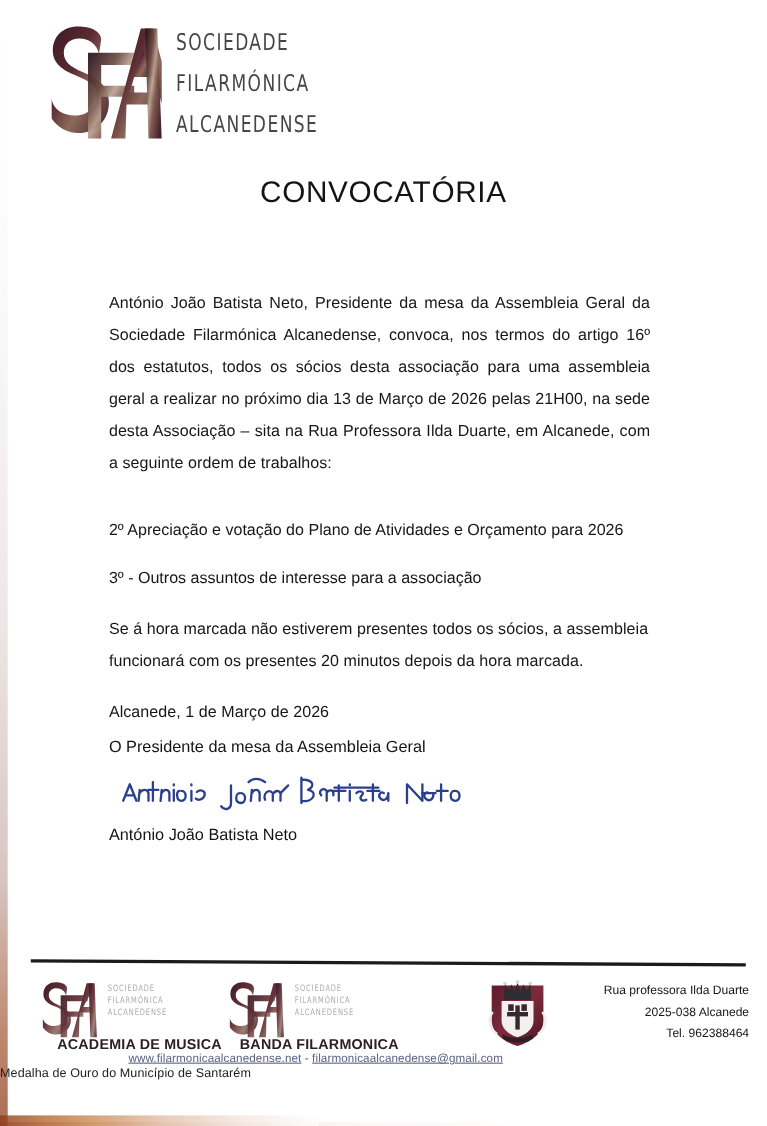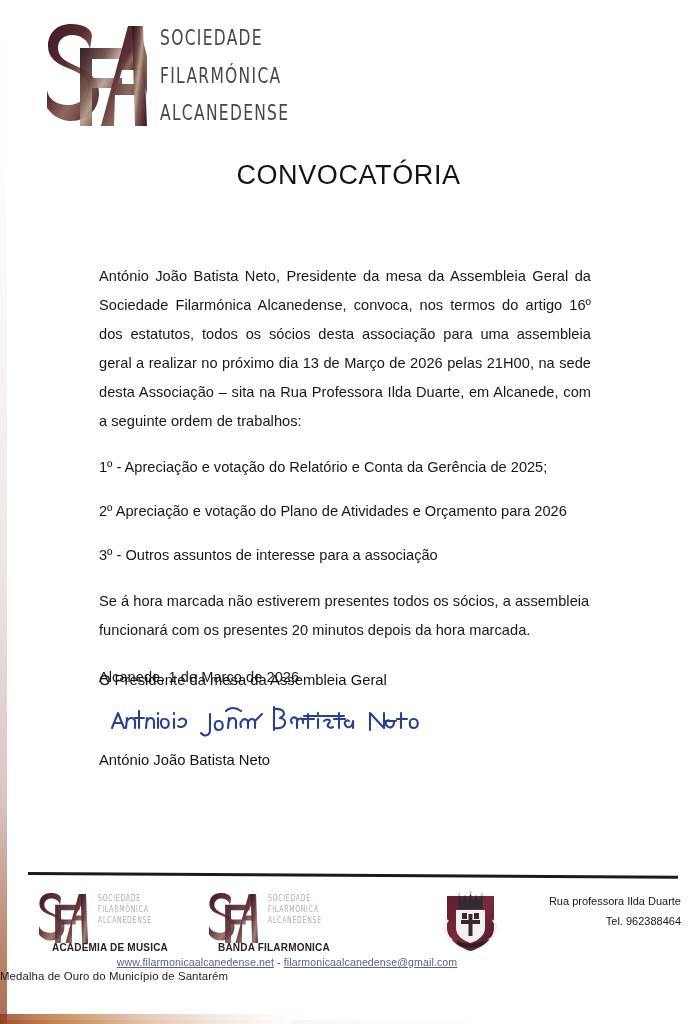--- a/index.html
+++ b/index.html
@@ -179,21 +179,21 @@
     color: #b4a8ab;
     line-height: 1;
     transform: scaleX(.85);
     transform-origin: left center;
     white-space: nowrap;
     filter: blur(.35px);
   }
   .foot-caption {
     position: absolute;
     top: 50px;
-    font-size: 10px;
+    font-size: 13px;
     font-weight: bold;
     color: #2c2022;
     letter-spacing: .2px;
     white-space: nowrap;
     filter: blur(.15px);
   }
   .foot-logo.academia .foot-caption { left: 18px; }
   .foot-logo.banda .foot-caption { left: 14px; }
 
   .crest {
@@ -290,21 +290,20 @@
       <div class="logo-word">ALCANEDENSE</div>
     </div>
   </div>
 
   <div class="doc-title">CONVOCATÓRIA</div>
 
   <div class="body-block">
     <p class="just">António João Batista Neto, Presidente da mesa da Assembleia Geral da Sociedade Filarmónica Alcanedense, convoca, nos termos do artigo 16º dos estatutos, todos os sócios desta associação para uma assembleia geral a realizar no próximo dia 13 de Março de 2026 pelas 21H00, na sede desta Associação – sita na Rua Professora Ilda Duarte, em Alcanede, com a seguinte ordem de trabalhos:</p>
 
     <div class="gap-md"></div>
-    <p class="item-line">1º - Apreciação e votação do Relatório e Conta da Gerência de 2025;</p>
     <div class="gap-sm"></div>
     <p class="item-line">2º Apreciação e votação do Plano de Atividades e Orçamento para 2026</p>
     <div class="gap-sm"></div>
     <p class="item-line">3º - Outros assuntos de interesse para a associação</p>
 
     <div class="gap-md"></div>
     <p class="plain">Se á hora marcada não estiverem presentes todos os sócios, a assembleia funcionará com os presentes 20 minutos depois da hora marcada.</p>
 
     <div class="gap-lg"></div>
     <p class="plain">Alcanede, 1 de Março de 2026</p>
@@ -445,20 +444,21 @@
 
         <path d="M5 30 C0 36 2 46 9 50" stroke="#f0eceb" stroke-width="2.2" fill="none"></path>
         <path d="M50 30 C55 36 53 46 46 50" stroke="#f0eceb" stroke-width="2.2" fill="none"></path>
 
         <path d="M14 50 C19 55 36 55 41 50 L41 54 C35 59 20 59 14 54 Z" fill="#2f1d26"></path>
       </svg>
     </div>
 
     <div class="address">
       <div>Rua professora Ilda Duarte</div>
+      <div>2025-038 Alcanede</div>
       <div>Tel. 962388464</div>
     </div>
 
     <div class="weblinks">
       <span class="lk">www.filarmonicaalcanedense.net</span><span class="sep"> - </span><span class="lk">filarmonicaalcanedense@gmail.com</span>
     </div>
 
     <div class="medal">Medalha de Ouro do Município de Santarém</div>
   </div>
 

